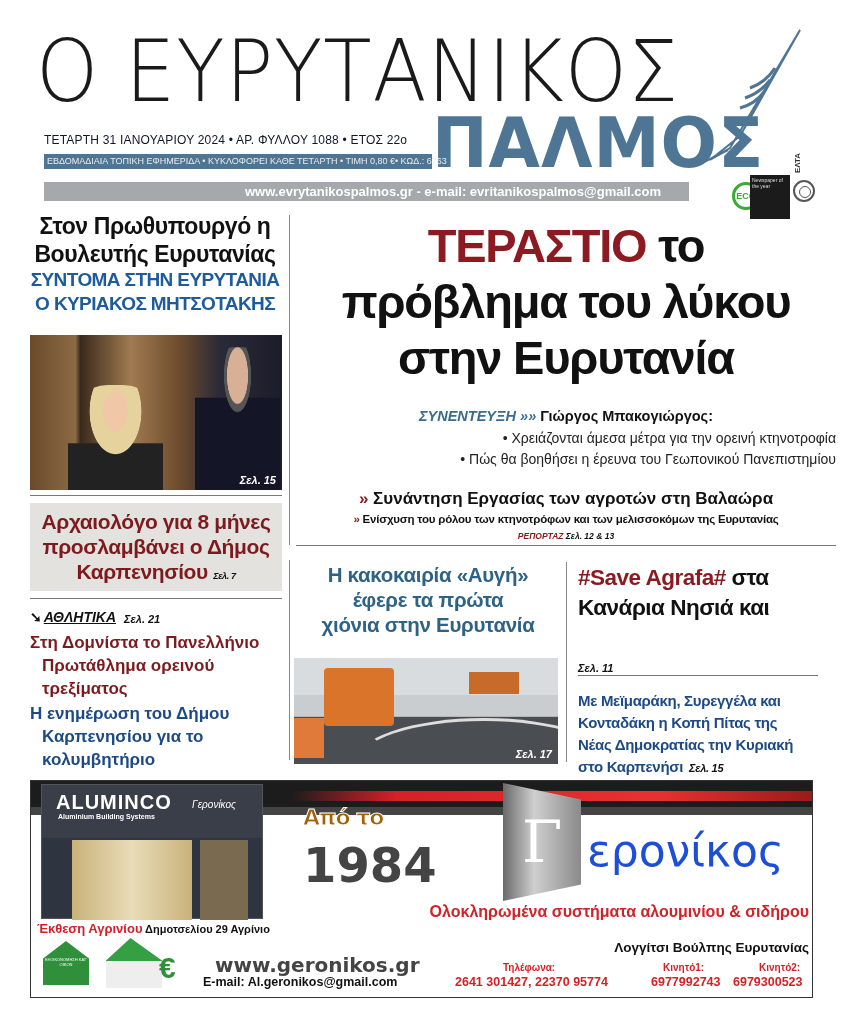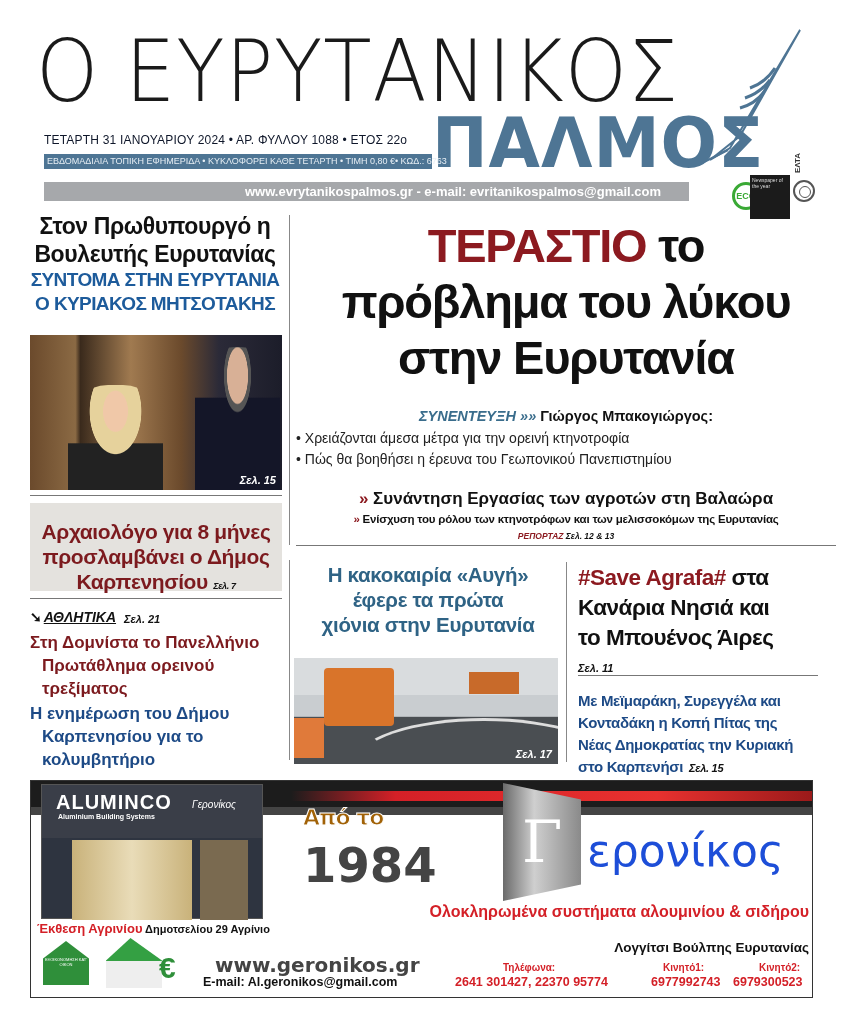--- a/index.html
+++ b/index.html
@@ -21,34 +21,34 @@
   .vline{width:1px;background:#888}
   .hline{height:1px;background:#777}
   
   .lt-head{left:24px;top:212px;width:262px;text-align:center;font-weight:bold;font-size:23px;line-height:28px;color:#111;letter-spacing:-.4px}
   .lt-sub{left:24px;top:268px;width:262px;text-align:center;font-weight:bold;font-size:19px;line-height:24px;color:#1d5b9b;letter-spacing:-.6px}
   .photo1{left:30px;top:335px;width:252px;height:155px;background:linear-gradient(90deg,#6b4a2c 0%,#8b6a44 18%,#3a2a1c 20%,#a07a50 40%,#6b4a2c 60%,#2b2a38 75%,#1c1d2a 100%);overflow:hidden}
   .photo1 .woman{position:absolute;left:38px;top:50px;width:95px;height:105px;background:radial-gradient(ellipse at 50% 25%,#f0c8a8 0 18%,#e6d29c 19% 38%,transparent 39%),linear-gradient(#0000 55%,#222 56%);border-radius:40px 40px 0 0}
   .photo1 .man{position:absolute;left:165px;top:12px;width:85px;height:143px;background:radial-gradient(ellipse at 50% 20%,#d8b096 0 17%,#555 18% 22%,transparent 23%),linear-gradient(#0000 35%,#141628 36%);border-radius:40px 40px 0 0}
   .sel-tag{font-style:italic;font-weight:bold;font-size:11px}
   .photo1 .sel-tag{position:absolute;right:6px;bottom:4px;color:#fff}
-  .box-arch{left:30px;top:503px;width:252px;height:88px;background:#e4e2de;text-align:center;padding-top:16px}
+  .box-arch{left:30px;top:503px;width:252px;height:88px;background:#e4e2de;text-align:center;padding-top:6px}
   .box-arch .t{font-weight:bold;font-size:21px;line-height:25px;color:#7c1a1e;letter-spacing:-.4px}
   .sports-hdr{left:30px;top:609px;font-weight:bold;font-style:italic;font-size:14px;color:#111;text-decoration:underline}
   .sports-hdr .arrow{display:inline-block;font-style:normal;margin-right:2px}
   .sports-sel{left:124px;top:613px;color:#111}
   .s1{left:30px;top:631px;width:260px;font-weight:bold;font-size:17px;line-height:23px;color:#7c1a1e}
   .s2{left:30px;top:702px;width:260px;font-weight:bold;font-size:17px;line-height:23px;color:#1d4a86}
   .indent{padding-left:12px;display:block}
   
   .lead{left:296px;top:218px;width:540px;text-align:center;font-weight:bold;font-size:47px;line-height:56px;color:#111;letter-spacing:-1.2px}
   .lead .red{color:#8c1a20}
   .int-line{left:296px;top:408px;width:540px;text-align:center;font-size:14.5px;font-weight:bold}
   .int-line .lbl{color:#3a6d8c;font-style:italic}
-  .bul{left:296px;width:540px;text-align:left;font-size:14px;color:#222}
+  .bul{left:296px;width:540px;text-align:right;font-size:14px;color:#222}
   .meet{left:296px;top:489px;width:540px;text-align:center;font-weight:bold;font-size:17px;color:#111}
   .meet .q,.en .q{color:#8c1a20}
   .en{left:296px;top:513px;width:540px;text-align:center;font-weight:bold;font-size:11.5px;color:#111;letter-spacing:-.2px}
   .rep{left:296px;top:531px;width:540px;text-align:center;font-size:8.5px;color:#8c1a20;font-weight:bold;font-style:italic}
   .rep span{color:#111}
   
   .snow-head{left:292px;top:562px;width:272px;text-align:center;font-weight:bold;font-size:20.5px;line-height:25px;color:#2f6385;letter-spacing:-.3px}
   .photo2{left:294px;top:658px;width:264px;height:106px;overflow:hidden;background:linear-gradient(#d9dcde 0 35%,#c9cdd0 35% 55%,#4a4e52 56% 100%)}
   .photo2 .road{position:absolute;left:60px;top:60px;width:260px;height:90px;border:3px solid #ddd;border-radius:50%;border-color:#ddd transparent transparent transparent}
   .photo2 .truck1{position:absolute;left:30px;top:10px;width:70px;height:58px;background:#d9742a;border-radius:4px}
@@ -166,21 +166,20 @@
   <div class="road"></div>
   <div class="truck2"></div>
   <div class="truck1"></div>
   <div class="plow"></div>
   <span class="sel-tag">Σελ. 17</span>
 </div>
 
 <div class="abs agr">
   <div><span class="red">#Save Agrafa#</span><span> στα</span></div>
   <div>Κανάρια Νησιά και</div>
-  <div>το Μπουένος Άιρες</div>
 </div>
 <div class="abs agr-sel sel-tag">Σελ. 11</div>
 
 <div class="abs nd">
   <div>Με Μεϊμαράκη, Συρεγγέλα και</div>
   <div>Κονταδάκη η Κοπή Πίτας της</div>
   <div>Νέας Δημοκρατίας την Κυριακή</div>
   <div><span>στο Καρπενήσι</span><span class="sel-tag">Σελ. 15</span></div>
 </div>
 

